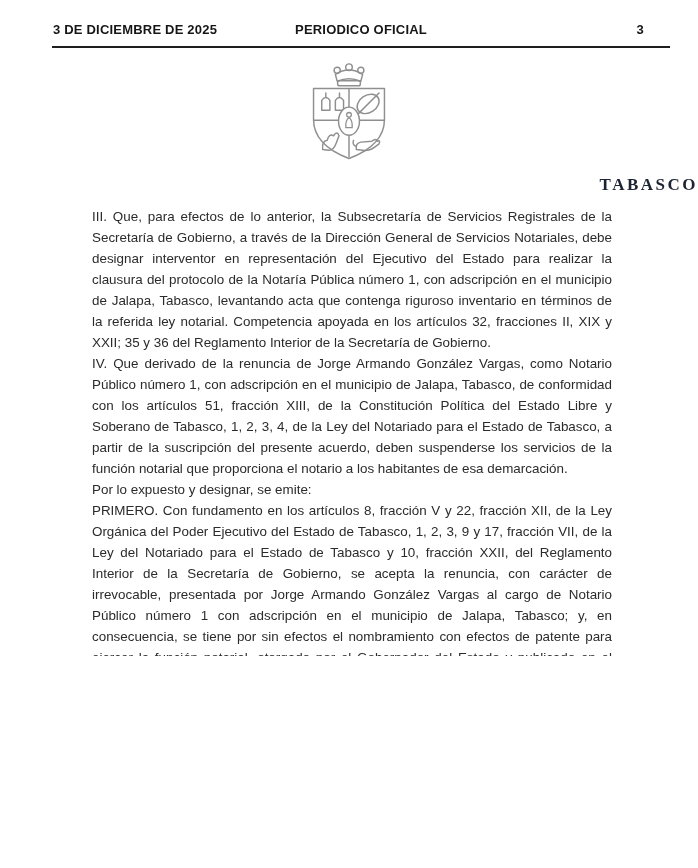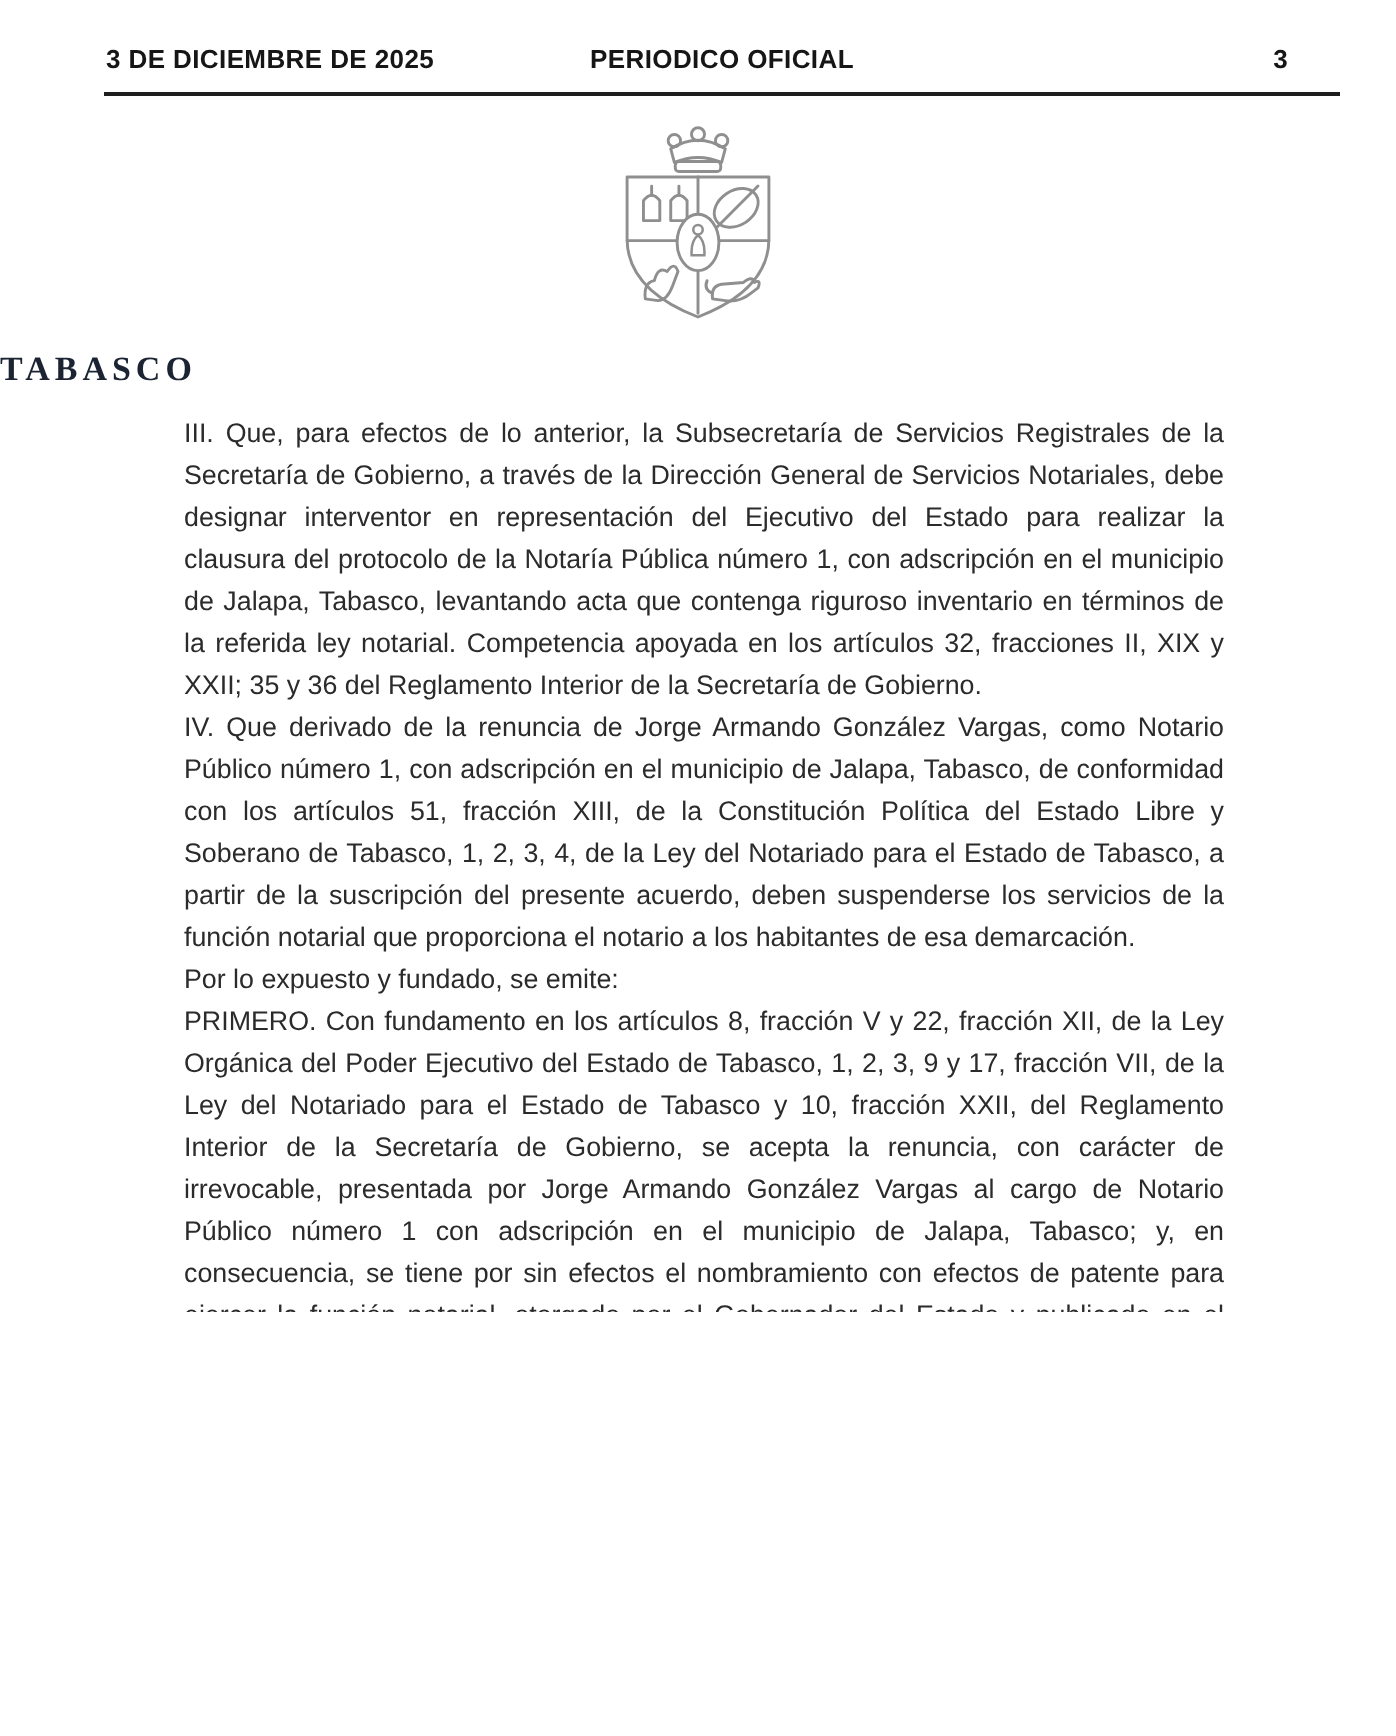--- a/index.html
+++ b/index.html
@@ -41,21 +41,21 @@
     background: #1e1e1e;
   }
 
   
   .seal {
     position: absolute;
     top: 63px;
     left: 0;
     right: 0;
     margin: 0;
-    text-align: left;
+    text-align: right;
     color: var(--seal-stroke, #8f8f8f);
   }
   .seal svg { display: block; margin: 0 auto; }
   .seal figcaption {
     margin-top: 1px;
     font-family: "Liberation Serif", "DejaVu Serif", serif;
     font-weight: bold;
     font-size: 17px;
     letter-spacing: 2.5px;
     color: var(--caption, #1c2433);
@@ -131,19 +131,19 @@
     </svg>
     <figcaption>TABASCO</figcaption>
   </figure>
 
   <main class="content">
 
     <p class="consideration"><span class="para-lead">III.</span><span> Que, para efectos de lo anterior, la Subsecretaría de Servicios Registrales de la Secretaría de Gobierno, a través de la Dirección General de Servicios Notariales, debe designar interventor en representación del Ejecutivo del Estado para realizar la clausura del protocolo de la Notaría Pública número 1, con adscripción en el municipio de Jalapa, Tabasco, levantando acta que contenga riguroso inventario en términos de la referida ley notarial. Competencia apoyada en los artículos 32, fracciones II, XIX y XXII; 35 y 36 del Reglamento Interior de la Secretaría de Gobierno.</span></p>
 
     <p class="consideration"><span class="para-lead">IV.</span><span> Que derivado de la renuncia de Jorge Armando González Vargas, como Notario Público número 1, con adscripción en el municipio de Jalapa, Tabasco, de conformidad con los artículos 51, fracción XIII, de la Constitución Política del Estado Libre y Soberano de Tabasco, 1, 2, 3, 4, de la Ley del Notariado para el Estado de Tabasco, a partir de la suscripción del presente acuerdo, deben suspenderse los servicios de la función notarial que proporciona el notario a los habitantes de esa demarcación.</span></p>
 
-    <p class="issuance">Por lo expuesto y fundado, se emite:</p>
+    <p class="issuance">Por lo expuesto y designar, se emite:</p>
 
 
     <p><span class="para-lead">PRIMERO.</span><span> Con fundamento en los artículos 8, fracción V y 22, fracción XII, de la Ley Orgánica del Poder Ejecutivo del Estado de Tabasco, 1, 2, 3, 9 y 17, fracción VII, de la Ley del Notariado para el Estado de Tabasco y 10, fracción XXII, del Reglamento Interior de la Secretaría de Gobierno, se acepta la renuncia, con carácter de irrevocable, presentada por Jorge Armando González Vargas al cargo de Notario Público número 1 con adscripción en el municipio de Jalapa, Tabasco; y, en consecuencia, se tiene por sin efectos el nombramiento con efectos de patente para ejercer la función notarial, otorgado por el Gobernador del Estado y publicado en el Periódico Oficial del Estado de Tabasco, época 5ª, edición 4174, del 11 de septiembre de 1982.</span></p>
 
   </main>
 </div>
 
 </body></html>

